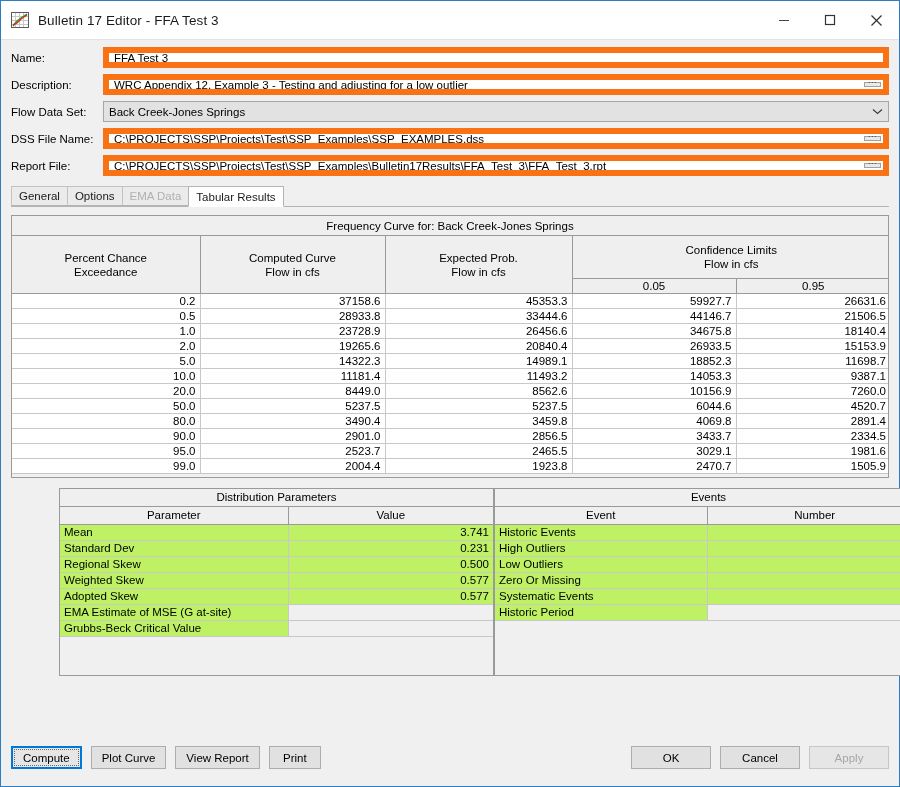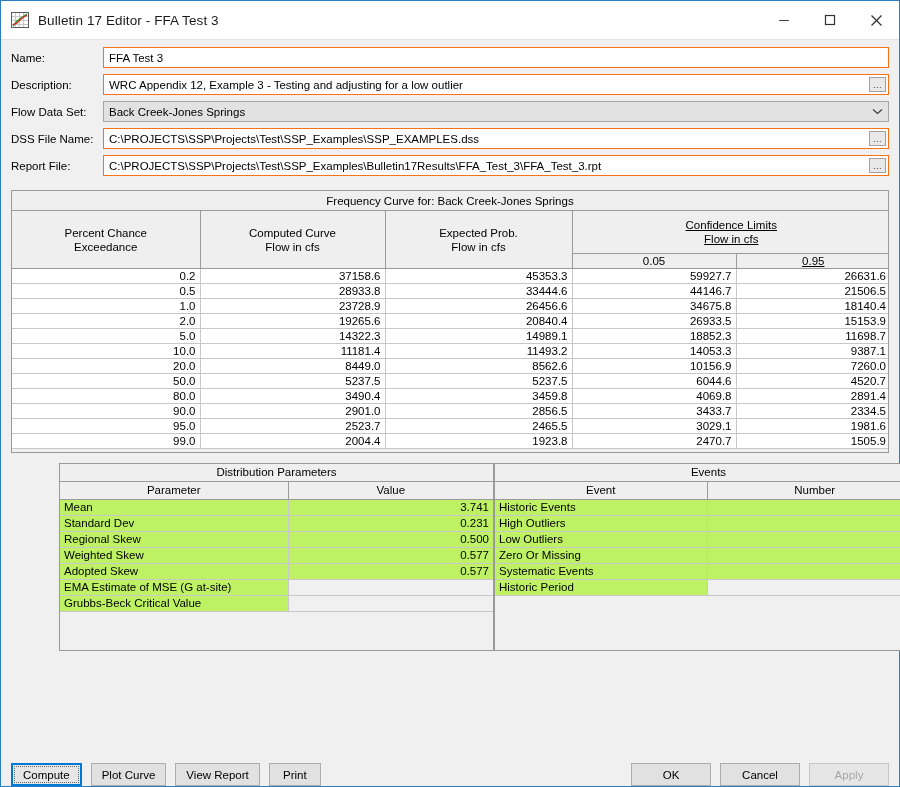--- a/index.html
+++ b/index.html
@@ -80,21 +80,21 @@
     font-size: 11.5px;
     color: #000;
     white-space: nowrap;
   }
   .field-wrap {
     flex: 1 1 auto;
     display: flex;
     align-items: stretch;
     height: 21px;
     box-sizing: border-box;
-    border: 1px solid #f97316;
+    border: 6px solid #f97316;
     background: #ffffff;
   }
   .field-wrap.combo {
     background: #e2e2e2;
     border: 1px solid #a6a6a6;
   }
   .field-text {
     flex: 1 1 auto;
     display: flex;
     align-items: center;
@@ -207,21 +207,21 @@
     background: #efefef;
     border-right: 1px solid #9a9a9a;
     border-bottom: 1px solid #9a9a9a;
     font-weight: normal;
     font-size: 11.5px;
     color: #000;
     padding: 0;
     line-height: 14px;
     text-align: center;
   }
-  table.freq th.no-r { border-right: none; text-decoration: underline; }
+  table.freq th.no-r { border-right: none; }
   table.freq td {
     border-right: 1px solid #c8c8c8;
     border-bottom: 1px solid #c8c8c8;
     padding: 0 4px 0 0;
     height: 14px;
     line-height: 14px;
     text-align: right;
     background: #ffffff;
     font-size: 11.5px;
     overflow: hidden;
@@ -281,21 +281,21 @@
     white-space: nowrap;
   }
   table.kv td.name { text-align: left; }
   table.kv td.val { text-align: right; border-right: none; }
   table.kv td.empty { background: #f0f0f0; }
   
   .button-bar {
     flex: 0 0 auto;
     height: 40px;
     display: flex;
-    align-items: flex-end;
+    align-items: flex-start;
     padding: 0 10px;
     background: #f0f0f0;
   }
   .btn {
     height: 23px;
     min-width: 68px;
     box-sizing: border-box;
     padding: 0 10px;
     margin-right: 9px;
     border: 1px solid #adadad;
@@ -413,20 +413,26 @@
       <div class="field-wrap">
         <span class="field-text">C:\PROJECTS\SSP\Projects\Test\SSP_Examples\Bulletin17Results\FFA_Test_3\FFA_Test_3.rpt</span>
         <span class="browse-btn">
             <span class="dots">...</span>
           </span>
       </div>
     </div>
 
   </div>
 
+  <div class="tabstrip">
+    <div class="tab">General</div>
+    <div class="tab">Options</div>
+    <div class="tab disabled">EMA Data</div>
+    <div class="tab active">Tabular Results</div>
+  </div>
 
   <div class="tab-body">
 
     <div class="main-table-panel">
       <div class="grid-title">Frequency Curve for: Back Creek-Jones Springs</div>
       <table class="freq">
         <colgroup>
           <col style="width:188px">
             <col style="width:185px">
             <col style="width:187px">

